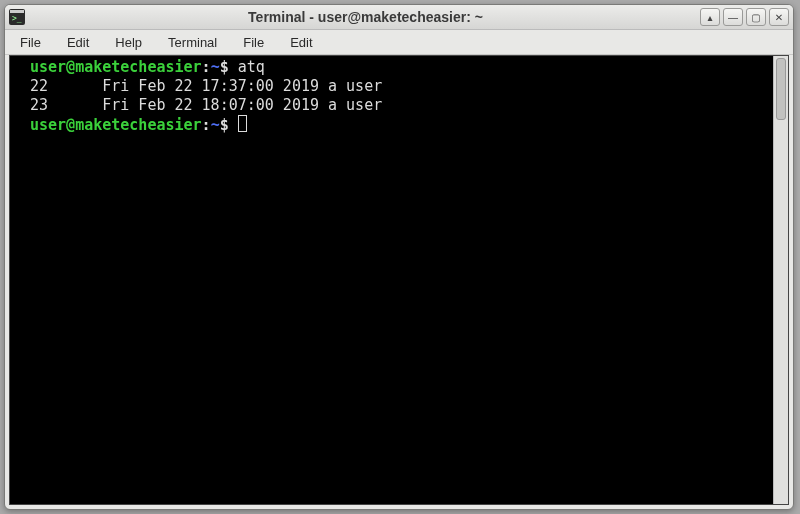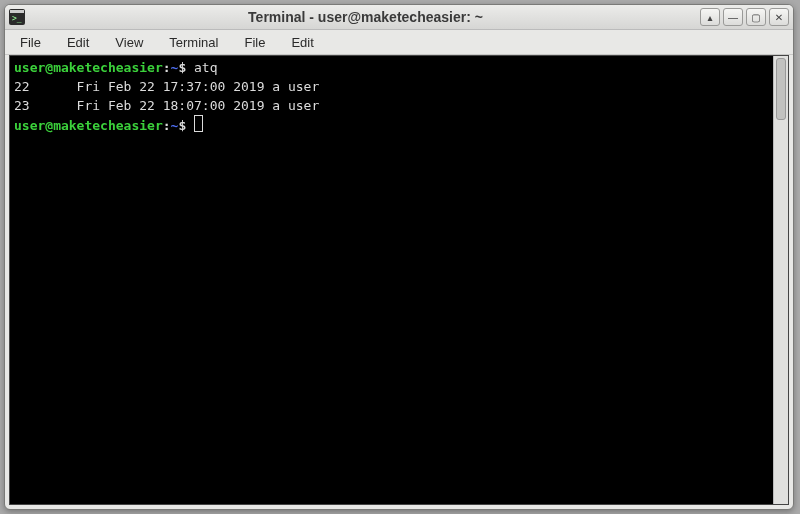--- a/index.html
+++ b/index.html
@@ -23,21 +23,21 @@
   font-size:10px;color:#444;cursor:pointer;
 }
 .menubar{
   height:24px;display:flex;align-items:center;padding:0 6px;gap:8px;
   background:#e8e8e6;border-bottom:1px solid #c8c8c6;
 }
 .menubar .mitem{padding:3px 9px;color:#2a2a2a;cursor:pointer;border-radius:3px;}
 .term-wrap{flex:1;display:flex;background:#000;margin:0 4px 4px 4px;border:1px solid #444;}
 .term{
   flex:1;background:#000;color:#dcdcdc;font-family:"DejaVu Sans Mono","Liberation Mono",monospace;
-  font-size:13px;line-height:19px;padding:2px 4px;white-space:pre;overflow:hidden;
+  font-size:15px;line-height:19px;padding:2px 20px;white-space:pre;overflow:hidden;
 }
 .scrollbar{width:14px;background:#e0e0de;border-left:1px solid #bbb;position:relative;}
 .scrollbar .thumb{position:absolute;left:2px;right:2px;top:2px;height:60px;background:#c2c2c0;border:1px solid #999;border-radius:3px;}
 .p-user{color:#3bd13b;font-weight:bold;}
 .p-colon{color:#dcdcdc;font-weight:bold;}
 .p-path{color:#4e6ef2;font-weight:bold;}
 .p-dollar{color:#dcdcdc;font-weight:bold;}
 .cmd{color:#dcdcdc;}
 .cursor{display:inline-block;width:9px;height:17px;border:1px solid #dcdcdc;vertical-align:-2px;box-sizing:border-box;}
 </style>
@@ -67,21 +67,21 @@
         </div>
       <div class="wbtn">
           <span>✕</span>
         </div>
     </div>
   </div>
 
   <div class="menubar">
     <div class="mitem">File</div>
     <div class="mitem">Edit</div>
-    <div class="mitem">View</div>
+    <div class="mitem">Help</div>
     <div class="mitem">Terminal</div>
     <div class="mitem">File</div>
     <div class="mitem">Edit</div>
   </div>
 
   <div class="term-wrap">
     <div class="term"><span class="p-user">user@maketecheasier</span><span class="p-colon">:</span><span class="p-path">~</span><span class="p-dollar">$</span> <span class="cmd">atq</span>
 <span class="cmd">22      Fri Feb 22 17:37:00 2019 a user</span>
 <span class="cmd">23      Fri Feb 22 18:07:00 2019 a user</span>
 <span class="p-user">user@maketecheasier</span><span class="p-colon">:</span><span class="p-path">~</span><span class="p-dollar">$</span> <span class="cursor"></span></div>

